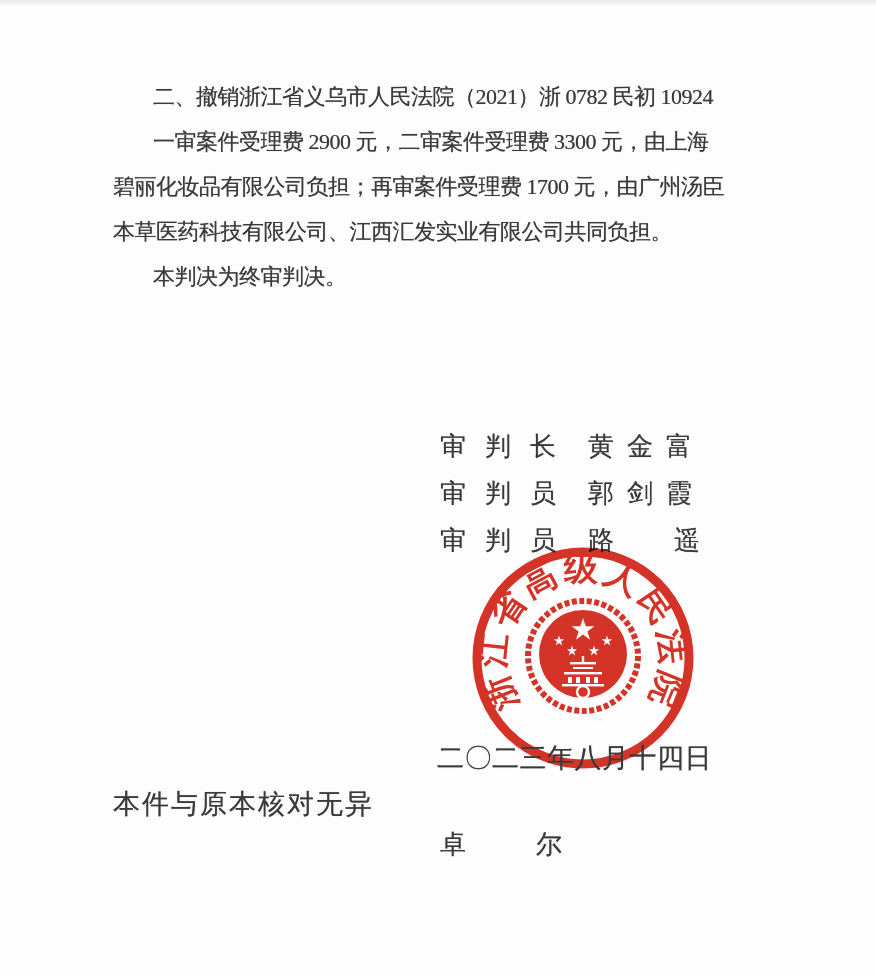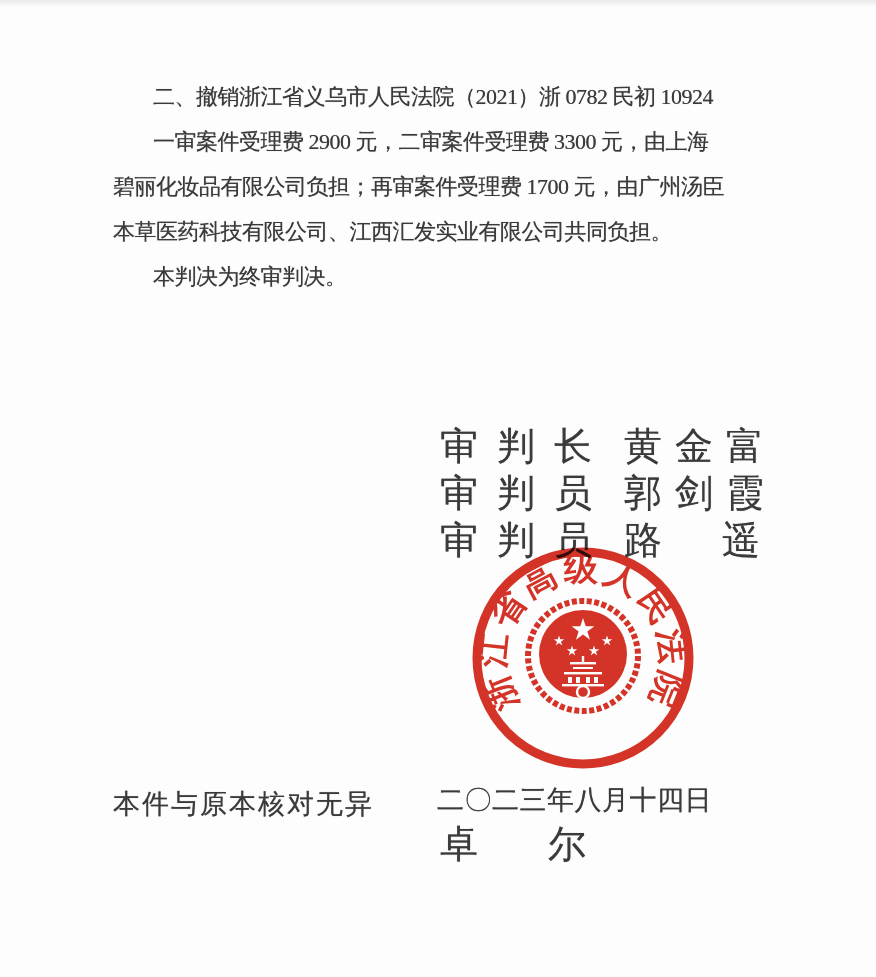--- a/index.html
+++ b/index.html
@@ -17,29 +17,29 @@
   .body-text{
     position:absolute;left:113px;top:74px;width:720px;
     font-size:22px;line-height:45px;letter-spacing:-0.5px;
     white-space:nowrap;
     text-shadow:0 0 0.7px rgba(70,70,70,.75);
   }
   .body-text .line{height:45px;}
   .body-text .line.indent{padding-left:40px;}
   
   .judges{position:absolute;left:440px;top:431px;}
-  .jrow{display:flex;align-items:flex-start;font-size:38px;line-height:31px;
+  .jrow{display:flex;align-items:flex-start;font-size:26px;line-height:31px;
         text-shadow:0 0 0.7px rgba(70,70,70,.75);}
   .judges .jrow{margin-bottom:16px;gap:13px;}
   .role{letter-spacing:19px;white-space:nowrap;}
   .jname{letter-spacing:13px;white-space:nowrap;}
   .jname.wide{letter-spacing:60px;}
   
   .date{
-    position:absolute;left:437px;top:782px;
+    position:absolute;left:437px;top:740px;
     font-size:27px;letter-spacing:0.5px;white-space:nowrap;
     text-shadow:0 0 0.7px rgba(70,70,70,.75);
   }
   
   .verify{
     position:absolute;left:113px;top:786px;
     font-size:27px;letter-spacing:2px;white-space:nowrap;
     text-shadow:0 0 0.7px rgba(70,70,70,.75);
     text-align:right;
   }

